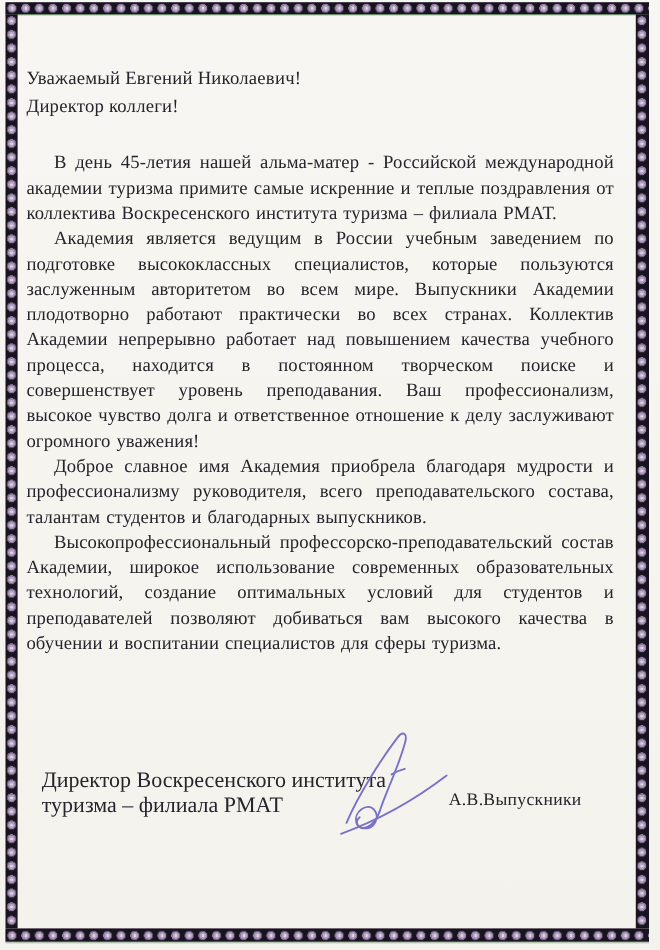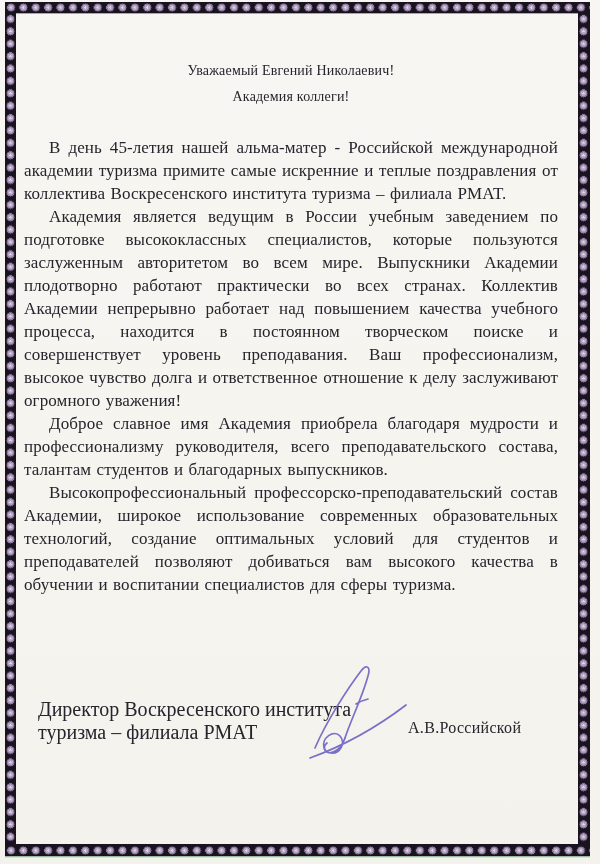--- a/index.html
+++ b/index.html
@@ -41,23 +41,22 @@
   .bv.right { right: 10px; width: 12px; }
 
   
   .content {
     position: absolute;
     left: 24px; top: 58px; width: 534px;
     color: #26242c;
     font-size: 17px;
   }
   .salutation {
-    text-align: center;
     line-height: 26px;
-    font-size: 14px;
+    font-size: 17px;
     letter-spacing: 0.2px;
   }
   .paragraphs { margin-top: 26px; }
   .paragraphs p {
     margin: 0;
     text-align: justify;
     text-indent: 25px;
     line-height: 23px;
     letter-spacing: 0.1px;
     word-spacing: 1px;
@@ -80,21 +79,21 @@
 <div class="page">
 
   <div class="bh top"></div>
   <div class="bh bottom"></div>
   <div class="bv left"></div>
   <div class="bv right"></div>
 
   <div class="content">
     <div class="salutation">
       <div>Уважаемый  Евгений Николаевич!</div>
-      <div>Академия коллеги!</div>
+      <div>Директор коллеги!</div>
     </div>
     <div class="paragraphs">
       <p>В день 45-летия   нашей альма-матер -  Российской международной академии туризма примите самые искренние и теплые поздравления от коллектива  Воскресенского института туризма – филиала РМАТ.</p>
       <p>Академия является ведущим в России учебным заведением по подготовке высококлассных специалистов, которые пользуются заслуженным авторитетом во всем мире. Выпускники Академии плодотворно работают практически во всех странах. Коллектив Академии непрерывно работает над повышением качества  учебного процесса, находится в постоянном творческом поиске и совершенствует уровень преподавания. Ваш профессионализм, высокое чувство долга и ответственное отношение к делу заслуживают огромного уважения!</p>
       <p>Доброе славное имя Академия приобрела благодаря мудрости и профессионализму руководителя, всего преподавательского состава, талантам студентов и благодарных выпускников.</p>
       <p>Высокопрофессиональный профессорско-преподавательский состав Академии, широкое использование современных образовательных технологий, создание оптимальных условий для студентов и преподавателей позволяют добиваться вам высокого качества в обучении и воспитании специалистов для сферы туризма.</p>
     </div>
   </div>
 
   <div class="sig-title">
@@ -104,14 +103,14 @@
 
   <svg class="sig-svg" width="118" height="112" viewBox="0 0 118 112">
     <g fill="none" stroke="#6f66c4" stroke-width="1.7" stroke-linecap="round" opacity="0.92">
       <path d="M 17 90 C 28 64, 50 30, 63 13 C 68 6, 73 8, 70 18 C 64 40, 52 64, 47 80"></path>
       <path d="M 47 80 C 43 93, 29 100, 26 90 C 23 80, 36 71, 42 78 C 48 85, 42 96, 33 95 C 27 94.5, 24 89, 29 85"></path>
       <path d="M 12 100 C 34 92, 70 76, 108 47"></path>
       <path d="M 58 46 C 61 44, 66 42, 70 41"></path>
     </g>
   </svg>
 
-  <div class="sig-name">А.В.Российской</div>
+  <div class="sig-name">А.В.Выпускники</div>
 </div>
 
 </body></html>

